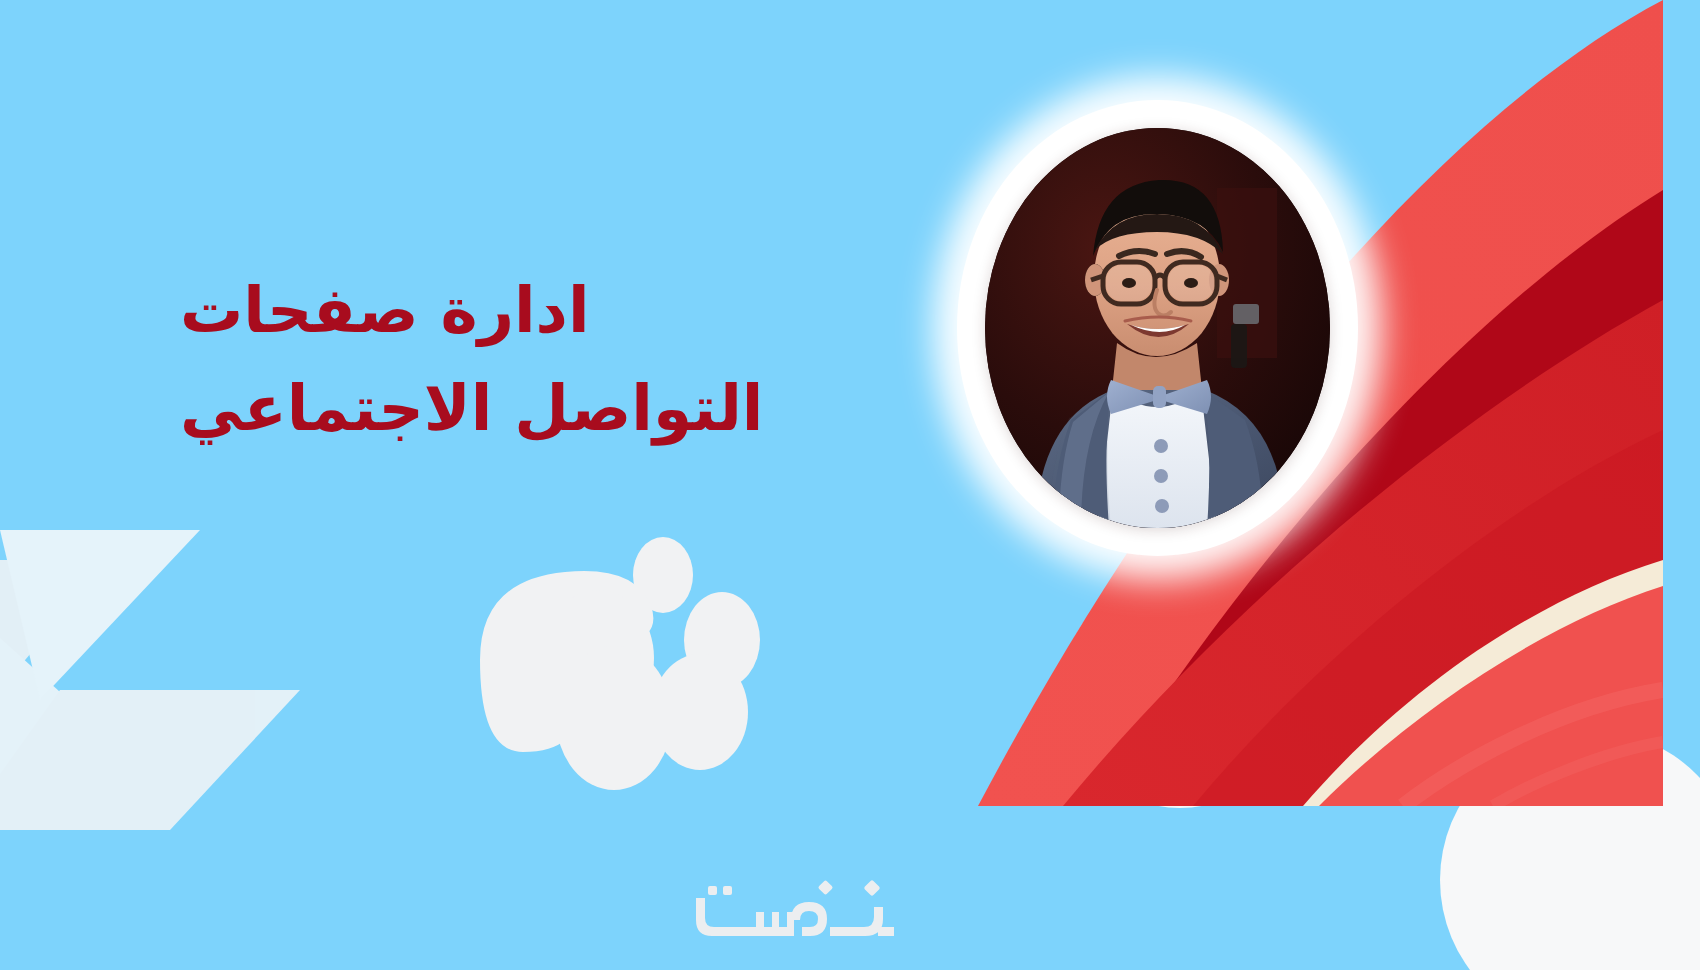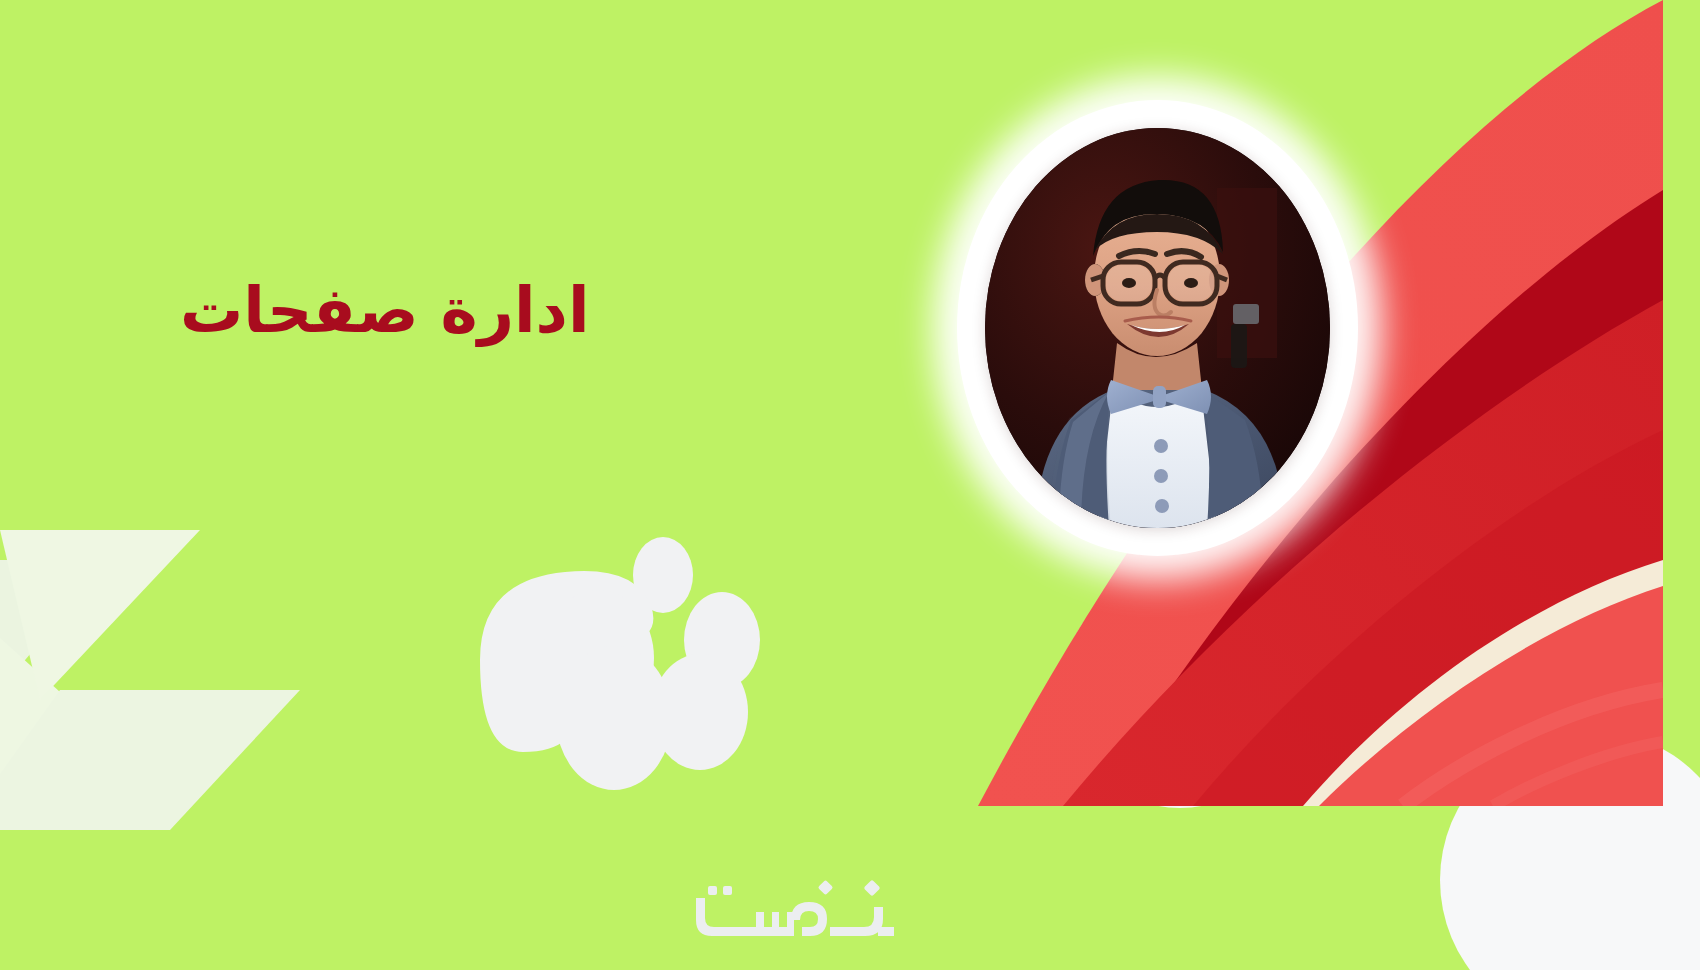--- a/index.html
+++ b/index.html
@@ -6,21 +6,21 @@
   html, body {
     margin: 0;
     padding: 0;
     background: #ffffff;
   }
   #slide {
     position: relative;
     width: 1700px;
     height: 970px;
     overflow: hidden;
-    background: #bef264;
+    background: #7dd3fc;
     font-family: "DejaVu Sans", "Liberation Sans", sans-serif;
   }
 
   
   .bg-decor {
     position: absolute;
     inset: 0;
     width: 100%;
     height: 100%;
     pointer-events: none;
@@ -236,20 +236,21 @@
 
         <path d="M142 196 q32 26 62 0 q-32 10 -62 0 z" fill="#7d3930"></path>
         <path d="M146 197 q30 14 54 0 q-28 8 -54 0 z" fill="#fdfdfb"></path>
         <path d="M140 193 q34 -8 66 0" stroke="#a85c4c" stroke-width="3" fill="none" stroke-linecap="round"></path>
       </svg>
     </div>
   </div>
 
   <div class="headline">
     <span class="line line-1">ادارة صفحات</span>
+    <span class="line line-2">التواصل الاجتماعي</span>
   </div>
 
   <div class="watermark">
     <svg viewBox="0 0 210 74" aria-hidden="true">
       <g fill="#ECEEF0">
 
         <path d="M6 44 q0 16 16 16 l22 0 l0 -9 l-20 0 q-9 0 -9 -9 l0 -20 l-9 0 z"></path>
         <rect x="18" y="10" width="9" height="9" rx="2"></rect>
         <rect x="33" y="10" width="9" height="9" rx="2"></rect>
 

